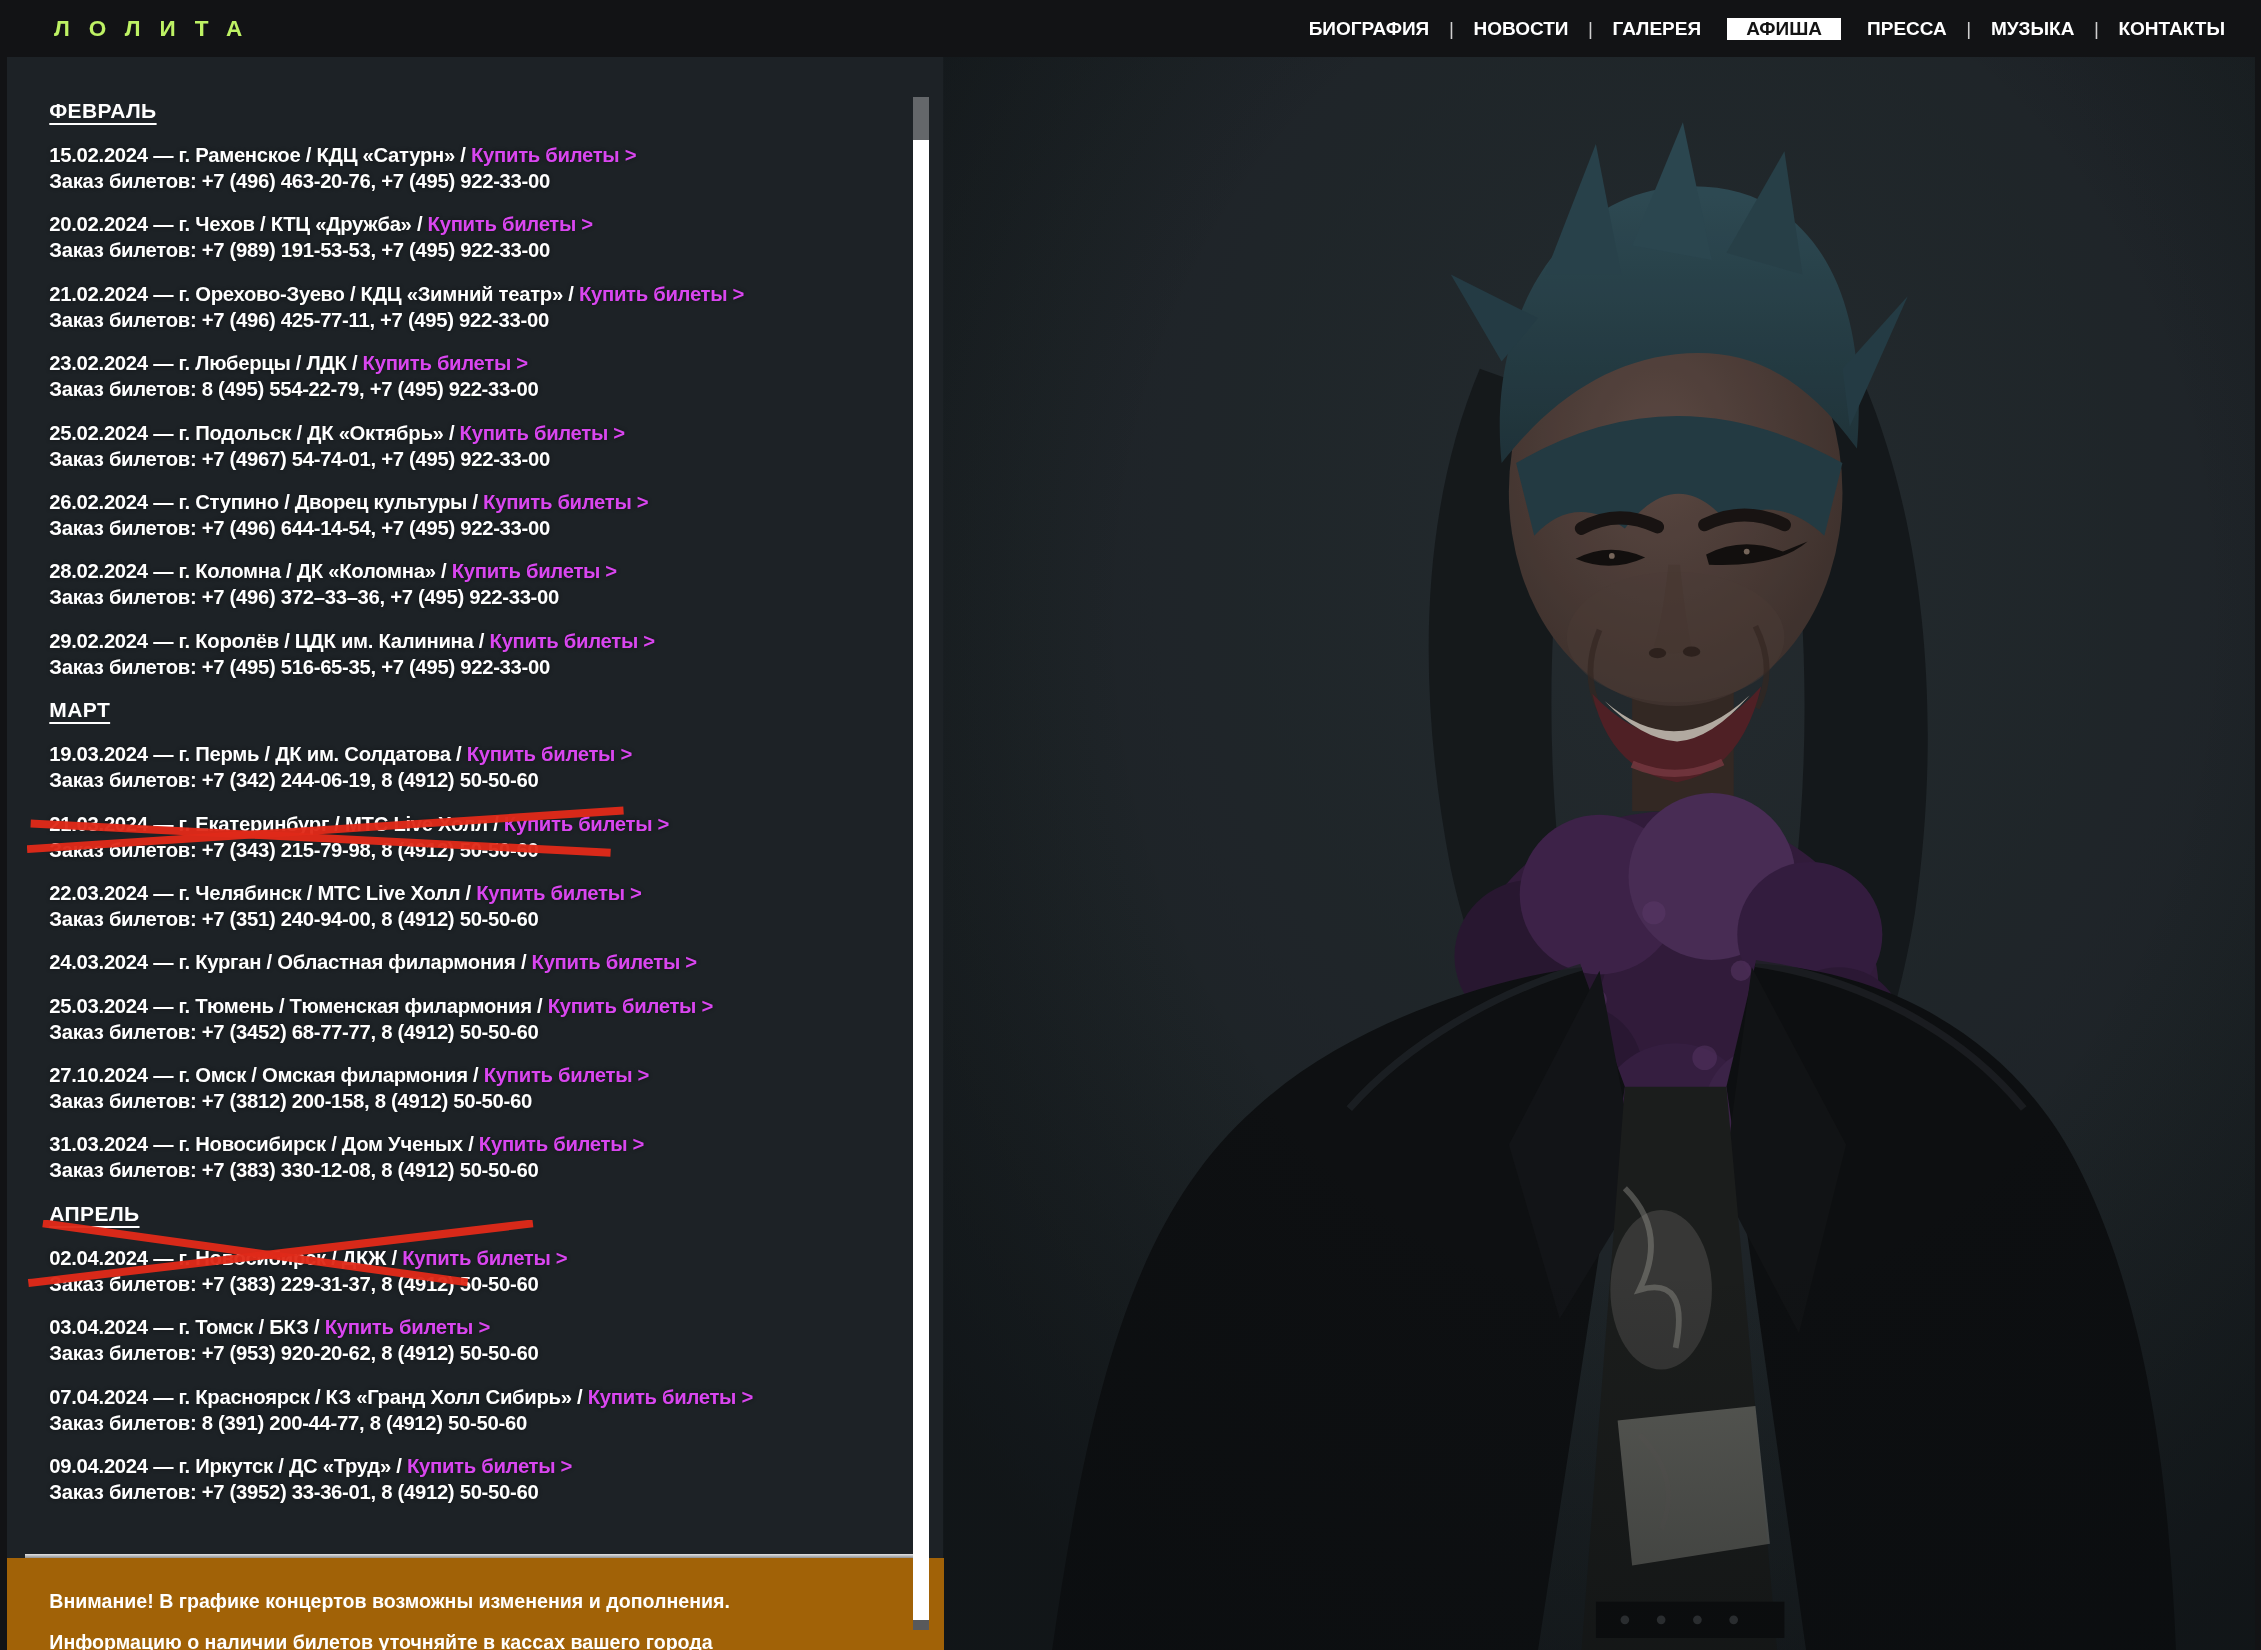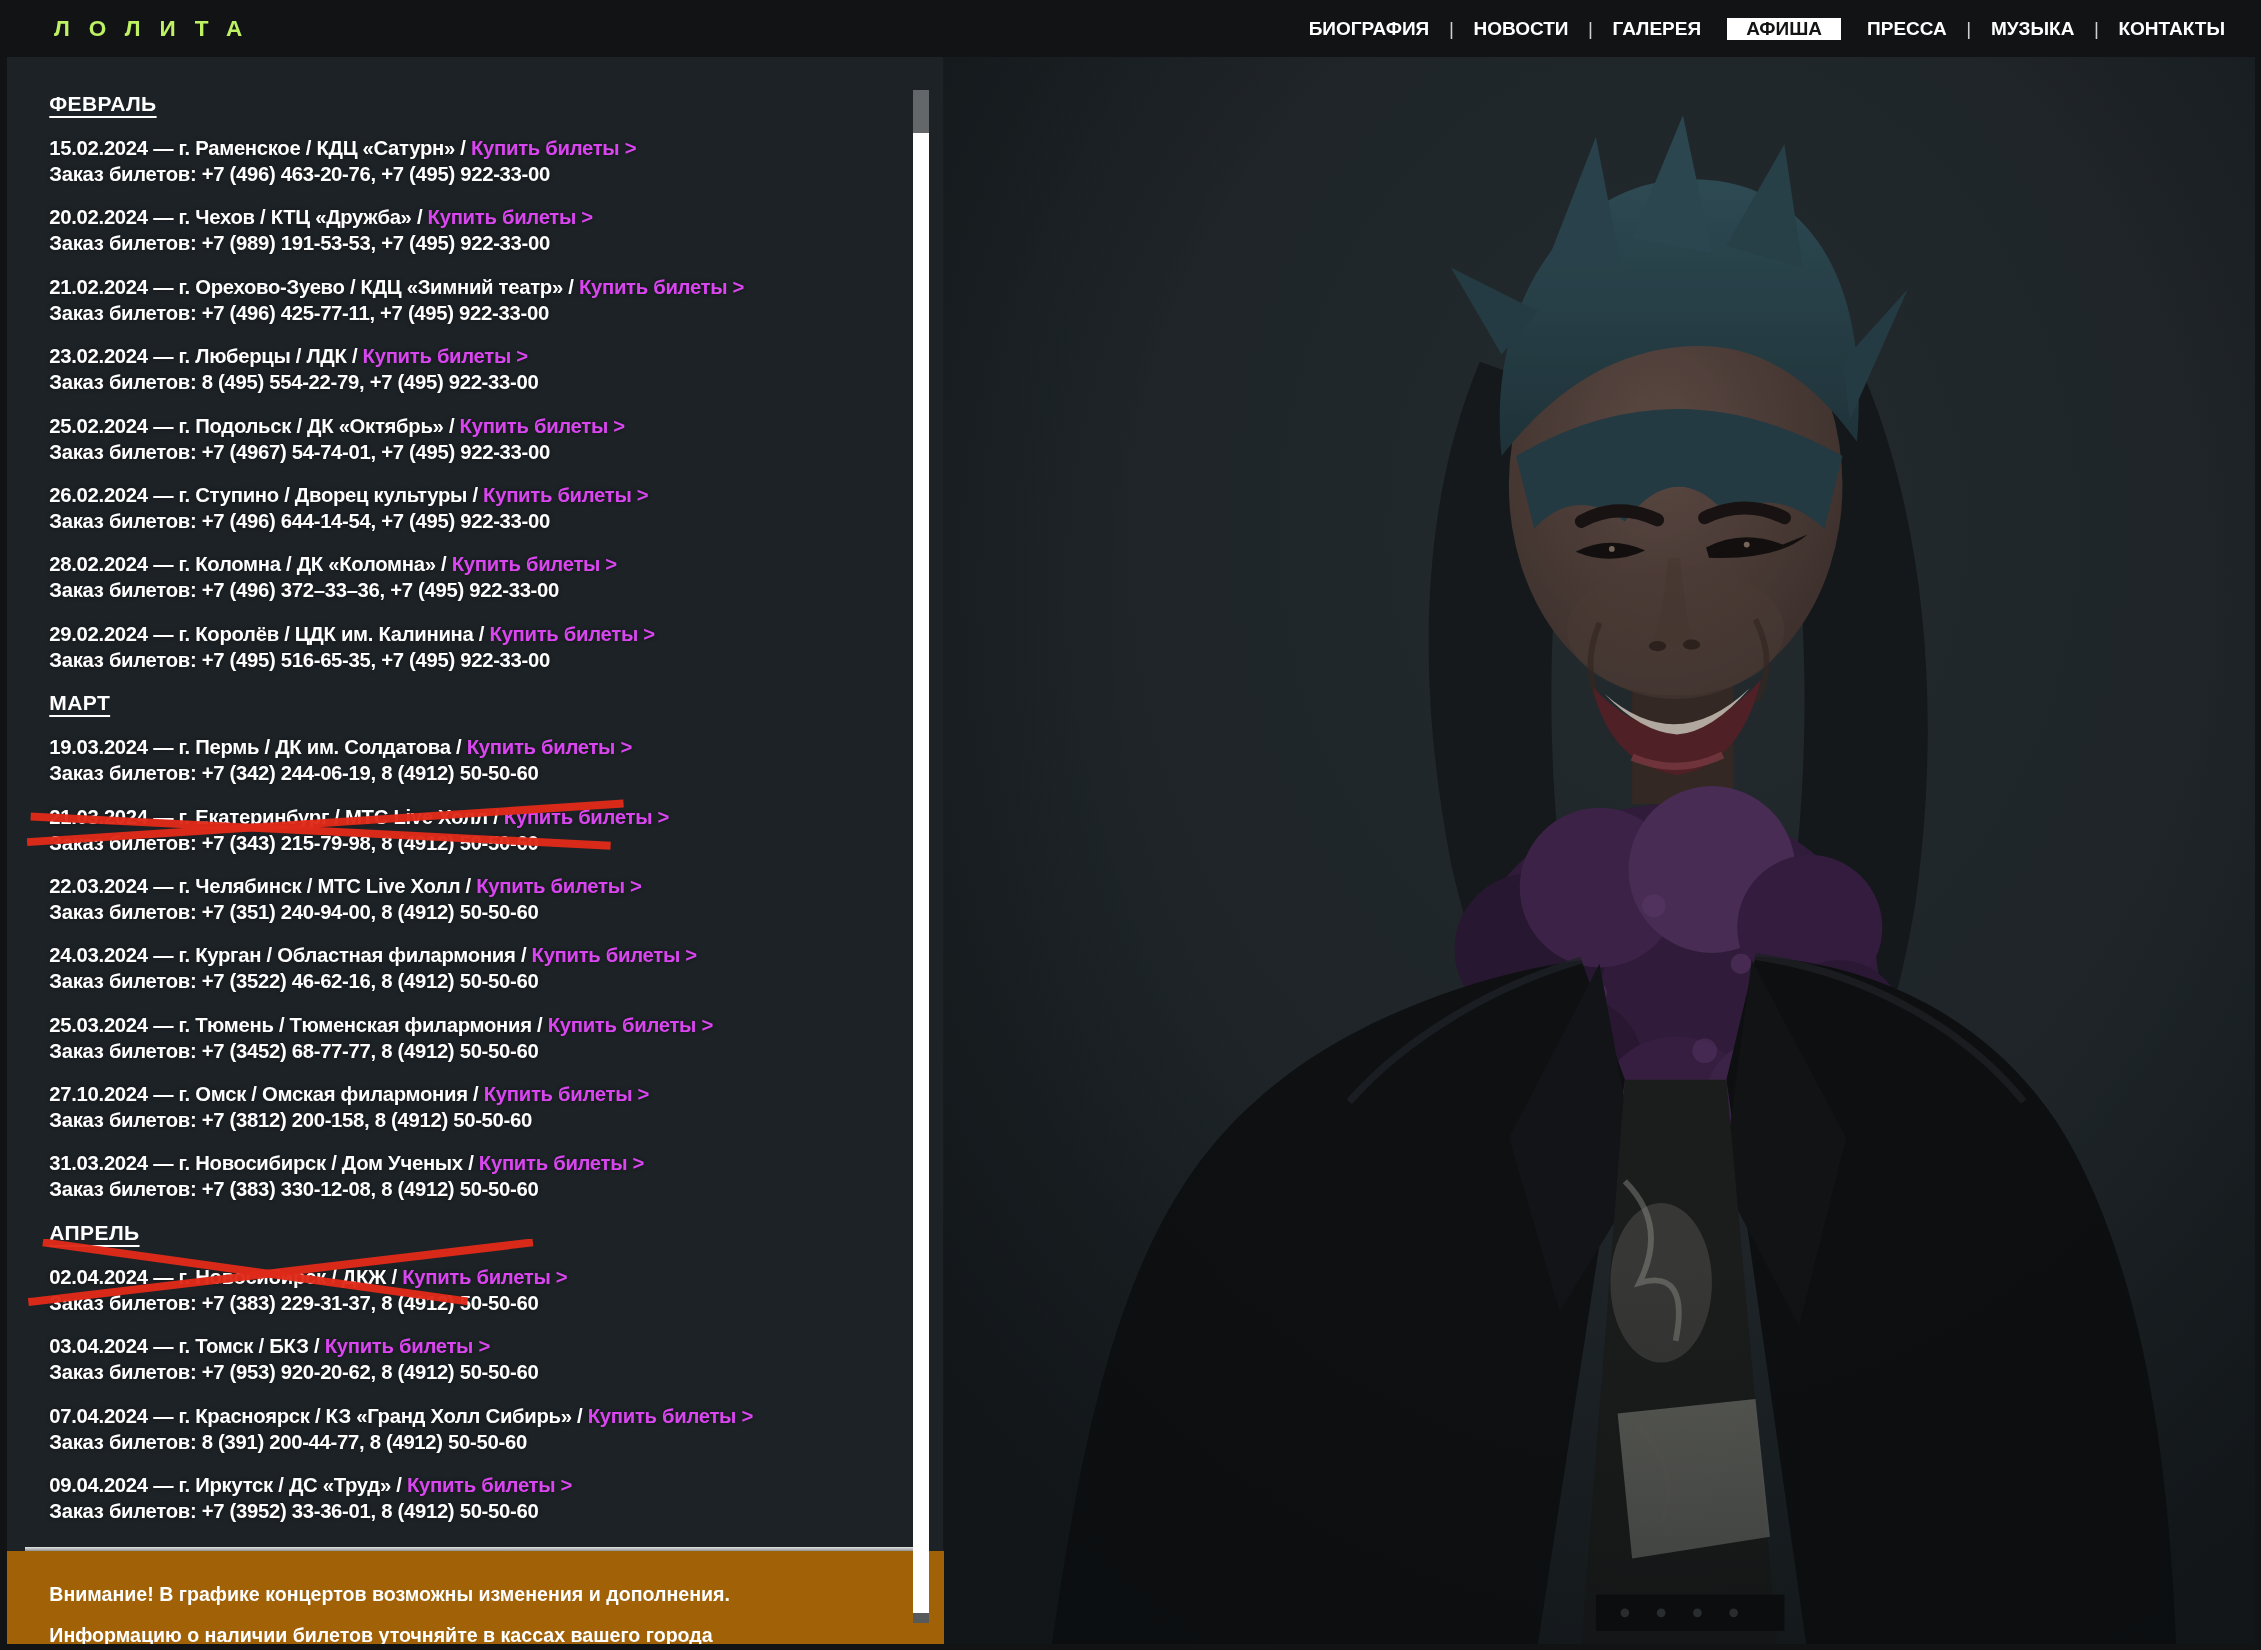--- a/index.html
+++ b/index.html
@@ -9,21 +9,21 @@
     font-family:"Liberation Sans","DejaVu Sans",sans-serif;font-weight:700;
   }
   
   .nav{position:absolute;top:0;left:0;width:2261px;height:57px;display:flex;align-items:center;justify-content:space-between;background:#121315;z-index:10}
   .logo{margin-left:54px;font-size:22.5px;letter-spacing:19px;color:#bef264;white-space:nowrap}
   .menu{margin-right:36px;display:flex;align-items:center;font-size:19px;white-space:nowrap}
   .menu .item{color:#ffffff;cursor:pointer;text-decoration:none}
   .menu .sep{color:#cfcfcf;margin:0 19.6px;font-weight:400}
   .menu .item.active{background:#ffffff;color:#141414;padding:0 19px;margin:0 26px}
   
-  .panel{position:absolute;left:7.3px;top:50px;width:2248px;height:1594px;background:#1d2226;overflow:hidden}
+  .panel{position:absolute;left:7.3px;top:57px;width:2248px;height:1594px;background:#1d2226;overflow:hidden}
   
   .list{position:absolute;left:42px;top:41px;width:841px;z-index:3}
   .month:not(:first-child){margin-top:8.7px}
   .month-h{font-size:21px;line-height:26px;margin:0 0 18px 0;color:#fff;
     text-decoration:underline;text-decoration-thickness:2.2px;text-underline-offset:5.1px;letter-spacing:0.4px}
   .event{position:relative;margin-bottom:17.4px;font-size:20.3px;line-height:26px;letter-spacing:-0.3px;
     text-shadow:0 0 4.4px rgba(0,0,0,.45)}
   .event a.buy{color:#d946ef;text-decoration:none;cursor:pointer}
   .cross{position:absolute;pointer-events:none;z-index:4}
   .cross line{stroke:#e02a19;stroke-width:11;stroke-linecap:square;opacity:.96}
@@ -204,21 +204,20 @@
             <line x1="7" y1="26" x2="802" y2="66"></line>
             <line x1="2" y1="61" x2="820" y2="8"></line>
           </svg>
         </div>
         <div class="event">
           <div><span>22.03.2024 — г. Челябинск / МТС Live Холл / </span><a class="buy">Купить билеты &gt;</a></div>
           <div>Заказ билетов: +7 (351) 240-94-00, 8 (4912) 50-50-60</div>
         </div>
         <div class="event">
           <div><span>24.03.2024 — г. Курган / Областная филармония / </span><a class="buy">Купить билеты &gt;</a></div>
-          <div>Заказ билетов: +7 (3522) 46-62-16, 8 (4912) 50-50-60</div>
         </div>
         <div class="event">
           <div><span>25.03.2024 — г. Тюмень / Тюменская филармония / </span><a class="buy">Купить билеты &gt;</a></div>
           <div>Заказ билетов: +7 (3452) 68-77-77, 8 (4912) 50-50-60</div>
         </div>
         <div class="event">
           <div><span>27.10.2024 — г. Омск / Омская филармония / </span><a class="buy">Купить билеты &gt;</a></div>
           <div>Заказ билетов: +7 (3812) 200-158, 8 (4912) 50-50-60</div>
         </div>
         <div class="event">

